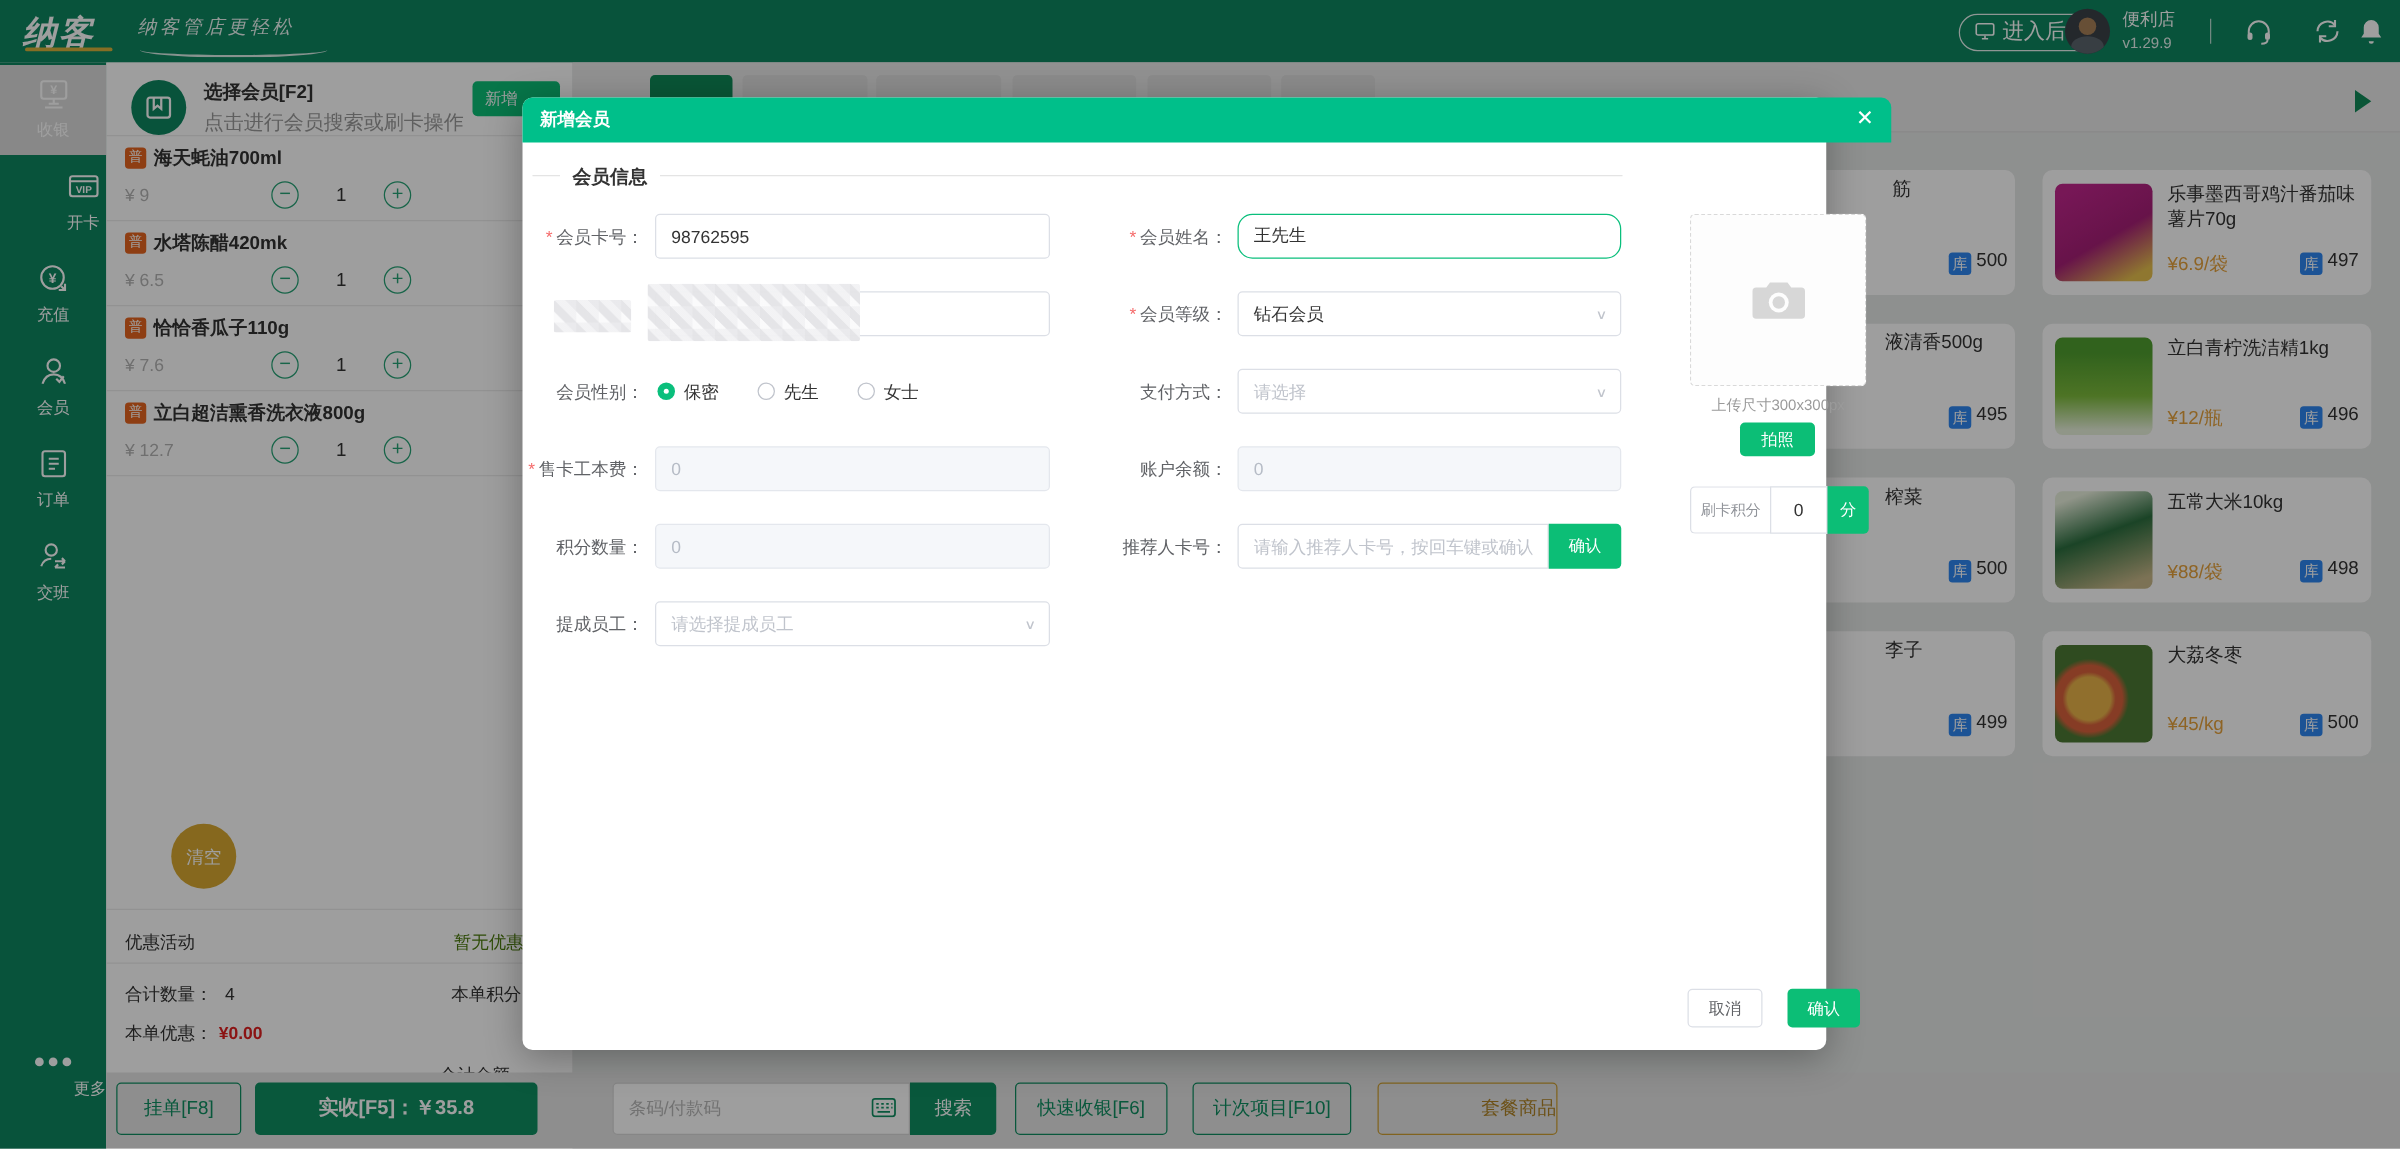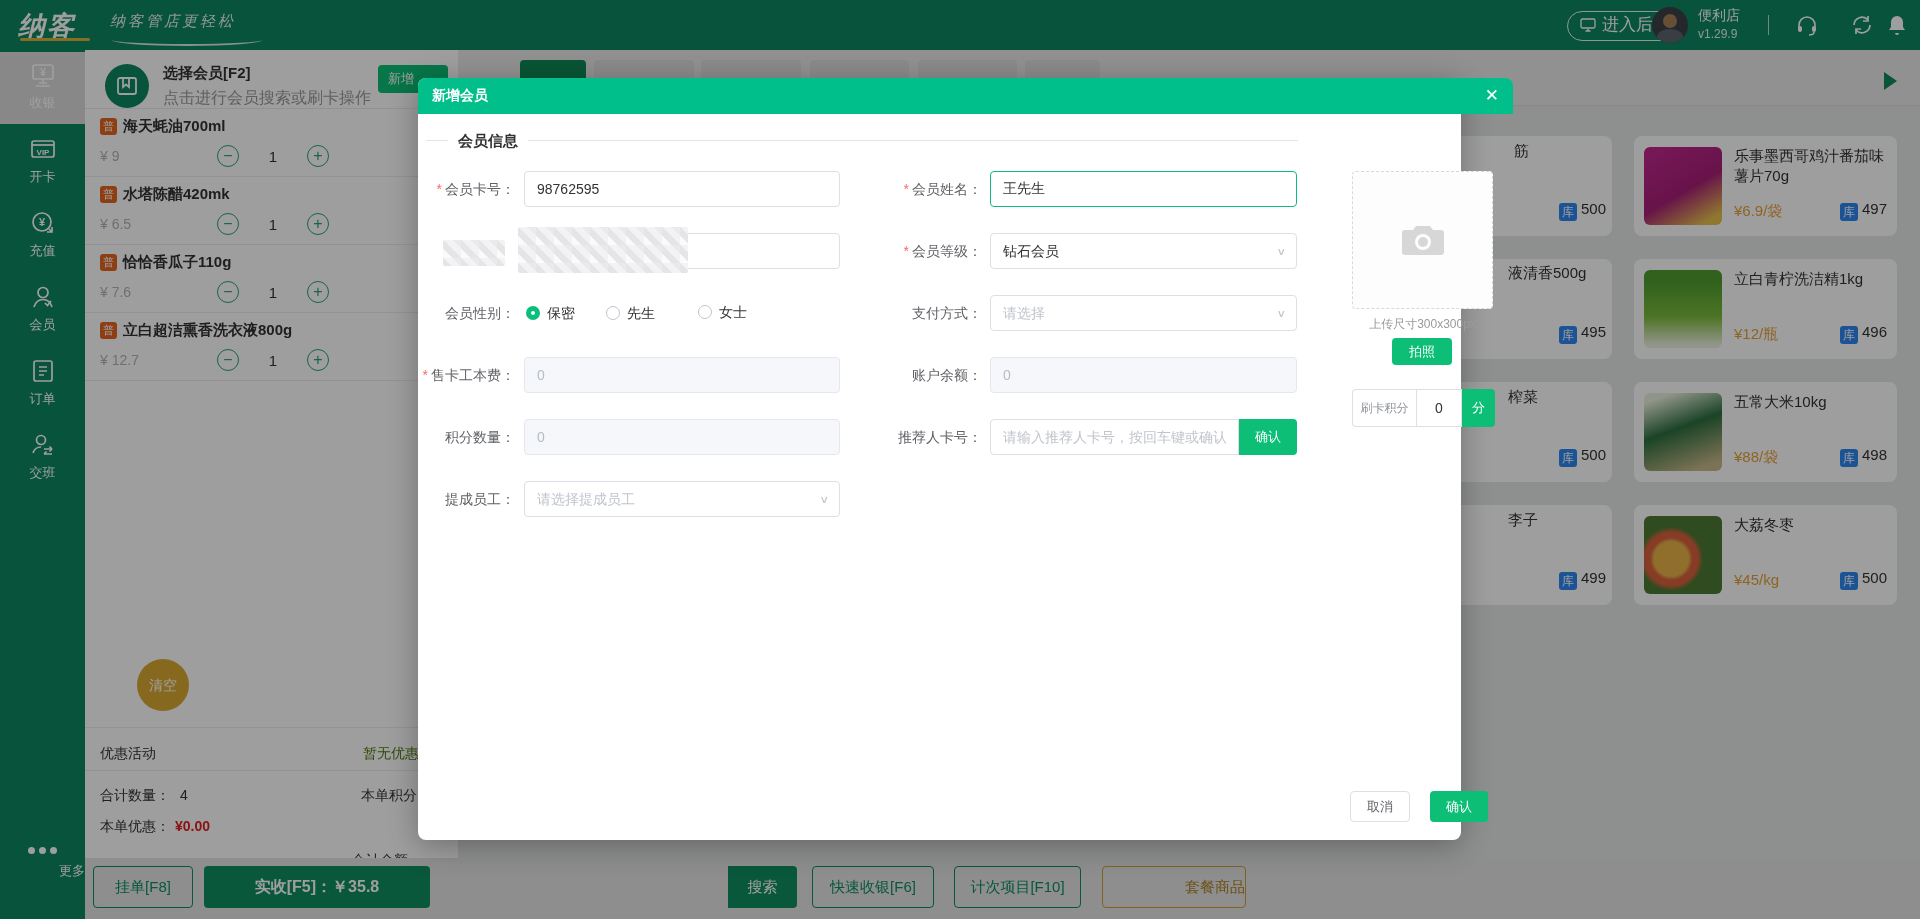--- a/index.html
+++ b/index.html
@@ -79,21 +79,21 @@
   .modal-head{position:absolute;left:0;top:0;width:1095px;height:36px;background:#00bf8a;border-radius:8px 8px 0 0;}
   .modal-title{position:absolute;left:14px;top:9px;font-size:14px;font-weight:bold;color:#fff;}
   .modal-close{position:absolute;right:14px;top:7px;font-size:17px;color:#fff;cursor:pointer;}
   .legend-line{position:absolute;left:8px;top:62px;width:872px;height:1px;background:#e4e4e4;}
   .legend-lbl{position:absolute;left:30px;top:54px;background:#fff;padding:0 10px;font-size:15px;font-weight:bold;color:#333;}
   .flabel{position:absolute;width:97px;text-align:right;font-size:14px;color:#606266;line-height:36px;}
   .flabel-r{position:absolute;left:440px;width:124px;text-align:right;font-size:14px;color:#606266;line-height:36px;}
   .req{color:#f56c6c;margin-right:3px;}
   .finput{position:absolute;height:36px;border:1px solid #dcdfe6;border-radius:4px;box-sizing:border-box;font-size:14px;color:#333;padding:0 12px;background:#fff;font-family:inherit;outline:none;}
   .finput::placeholder{color:#c0c4cc;}
-  .finput.focused{border-color:#0abf7c;}
+  .finput.focused{border-color:#0abf7c;border-radius:12px;}
   .finput.disabled{background:#f5f7fa;border-color:#e4e7ed;color:#b6bcc6;}
   .fselect{position:absolute;height:36px;border:1px solid #dcdfe6;border-radius:4px;box-sizing:border-box;background:#fff;cursor:pointer;}
   .fselect .val{position:absolute;left:12px;top:9px;font-size:14px;color:#333;}
   .fselect .val.ph{color:#c0c4cc;}
   .fselect .chev{position:absolute;right:10px;top:10px;color:#c0c4cc;font-size:13px;transform:scaleY(.8);}
   .radio{display:inline-block;width:14px;height:14px;border-radius:50%;border:1px solid #c0c4cc;background:#fff;vertical-align:-2px;margin-right:7px;box-sizing:border-box;}
   .radio.checked{border:none;background:#0abf7c;position:relative;}
   .radio.checked::after{content:"";position:absolute;left:5px;top:5px;width:4px;height:4px;border-radius:50%;background:#fff;}
   .radio-item{position:absolute;top:8px;font-size:14px;color:#333;cursor:pointer;line-height:20px;}
   .mosaic{position:absolute;border-radius:2px;background-image:linear-gradient(45deg,rgba(250,250,251,.96) 25%,rgba(228,228,231,.96) 25%,rgba(228,228,231,.96) 50%,rgba(242,242,244,.96) 50%,rgba(242,242,244,.96) 75%,rgba(233,233,236,.96) 75%);background-size:18px 18px;z-index:5;}
@@ -152,21 +152,21 @@
 
 <div class="sidebar">
   <div class="side-item active" style="top:2px;">
     <svg width="26" height="26" viewBox="0 0 26 26">
         <rect x="3" y="3" width="20" height="14" rx="2" fill="none" stroke="#fff" stroke-width="1.7"></rect>
         <text x="13" y="13.5" font-size="10" fill="#fff" text-anchor="middle" font-weight="bold">¥</text>
         <path d="M9 21h8M13 17v4M6 24h14" stroke="#fff" stroke-width="1.7"></path>
       </svg>
     <span class="lbl">收银</span>
   </div>
-  <div class="side-item" style="top:76px;">
+  <div class="side-item" style="top:76px;padding-left:24px;">
     <svg width="26" height="26" viewBox="0 0 26 26">
         <rect x="2" y="5" width="22" height="16" rx="2" fill="none" stroke="#fff" stroke-width="1.7"></rect>
         <path d="M2 9h22" stroke="#fff" stroke-width="1.7"></path>
         <text x="13" y="18.5" font-size="8" fill="#fff" text-anchor="middle" font-weight="bold">VIP</text>
       </svg>
     <span class="lbl">开卡</span>
   </div>
   <div class="side-item" style="top:150px;">
     <svg width="26" height="26" viewBox="0 0 26 26">
         <circle cx="12" cy="12" r="9" fill="none" stroke="#fff" stroke-width="1.7"></circle>
@@ -320,20 +320,27 @@
     <div class="pimg" style="background:radial-gradient(circle at 35% 55%,#e8b34a 0 26%,#d8623c 32% 40%,#4d7a34 48%);"></div>
     <div class="pname">大荔冬枣</div>
     <div class="pprice">¥45/kg</div>
     <div class="pstock"><span class="kbadge">库</span><span>500</span></div>
   </div>
 </div>
 
 <div class="bbar">
   <div class="btn hold-btn">挂单[F8]</div>
   <div class="btn recv-btn">实收[F5]：￥35.8</div>
+  <div class="bar-input">
+    <span class="ph">条码/付款码</span>
+    <svg width="20" height="16" viewBox="0 0 20 16">
+        <rect x="1" y="1" width="18" height="14" rx="2" fill="none" stroke="#0f8f62" stroke-width="1.4"></rect>
+        <path d="M4 5h2M8 5h2M12 5h2M16 5h1M4 8h2M8 8h2M12 8h2M16 8h1M5 11.5h10" stroke="#0f8f62" stroke-width="1.4"></path>
+      </svg>
+  </div>
   <div class="btn search-btn">搜索</div>
   <div class="btn quick-btn">快速收银[F6]</div>
   <div class="btn times-btn">计次项目[F10]</div>
   <div class="btn combo-btn">套餐商品</div>
 </div>
 
 <div class="dim"></div>
 
 <div class="modal">
   <div class="modal-head">
@@ -354,21 +361,21 @@
   <div class="mosaic" style="left:100px;top:149px;width:170px;height:46px;"></div>
   <div class="flabel-r" style="top:155px;"><span class="req">*</span><span>会员等级：</span></div>
   <div class="fselect" style="left:572px;top:155px;width:307px;">
     <span class="val">钻石会员</span>
     <span class="chev">∨</span>
   </div>
 
   <div class="flabel" style="left:0;top:217px;"><span>会员性别：</span></div>
   <div class="radio-item" style="left:108px;top:225px;"><span class="radio checked"></span><span>保密</span></div>
   <div class="radio-item" style="left:188px;top:225px;"><span class="radio"></span><span>先生</span></div>
-  <div class="radio-item" style="left:280px;top:225px;font-family:Liberation Serif, serif;"><span class="radio"></span><span>女士</span></div>
+  <div class="radio-item" style="left:268px;top:225px;"><span class="radio"></span><span>女士</span></div>
   <div class="flabel-r" style="top:217px;"><span>支付方式：</span></div>
   <div class="fselect" style="left:572px;top:217px;width:307px;">
     <span class="val ph">请选择</span>
     <span class="chev">∨</span>
   </div>
 
   <div class="flabel" style="left:0;top:279px;"><span class="req">*</span><span>售卡工本费：</span></div>
   <input class="finput disabled" style="left: 106px; top: 279px; width: 316px;" value="0">
   <div class="flabel-r" style="top:279px;"><span>账户余额：</span></div>
   <input class="finput disabled" style="left: 572px; top: 279px; width: 307px;" value="0">

